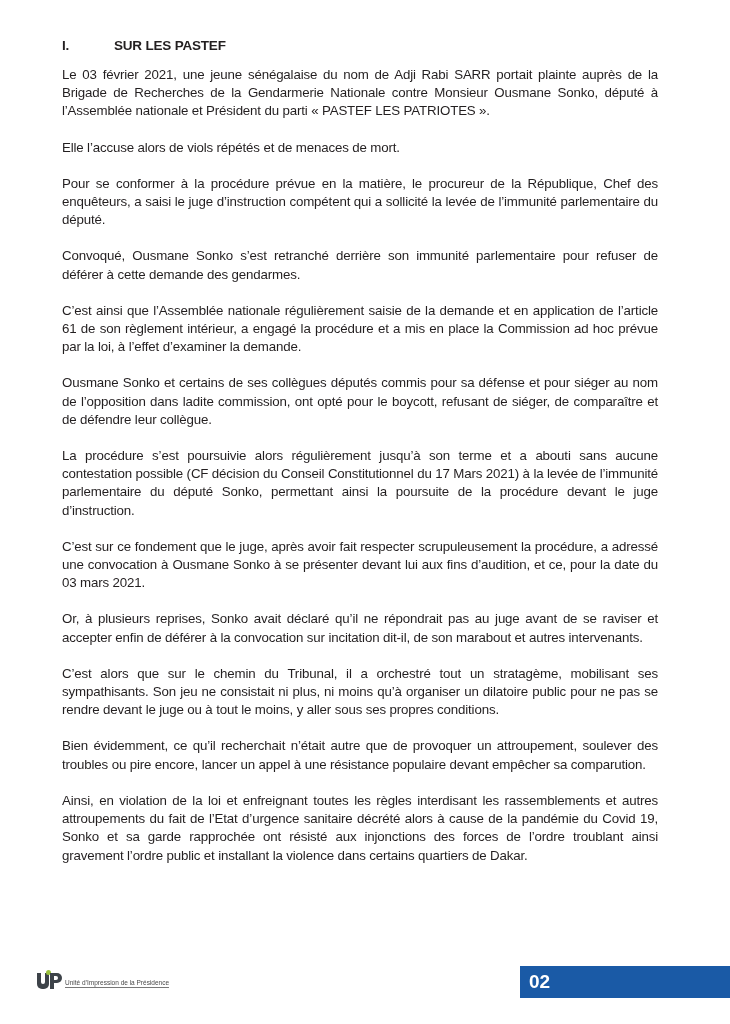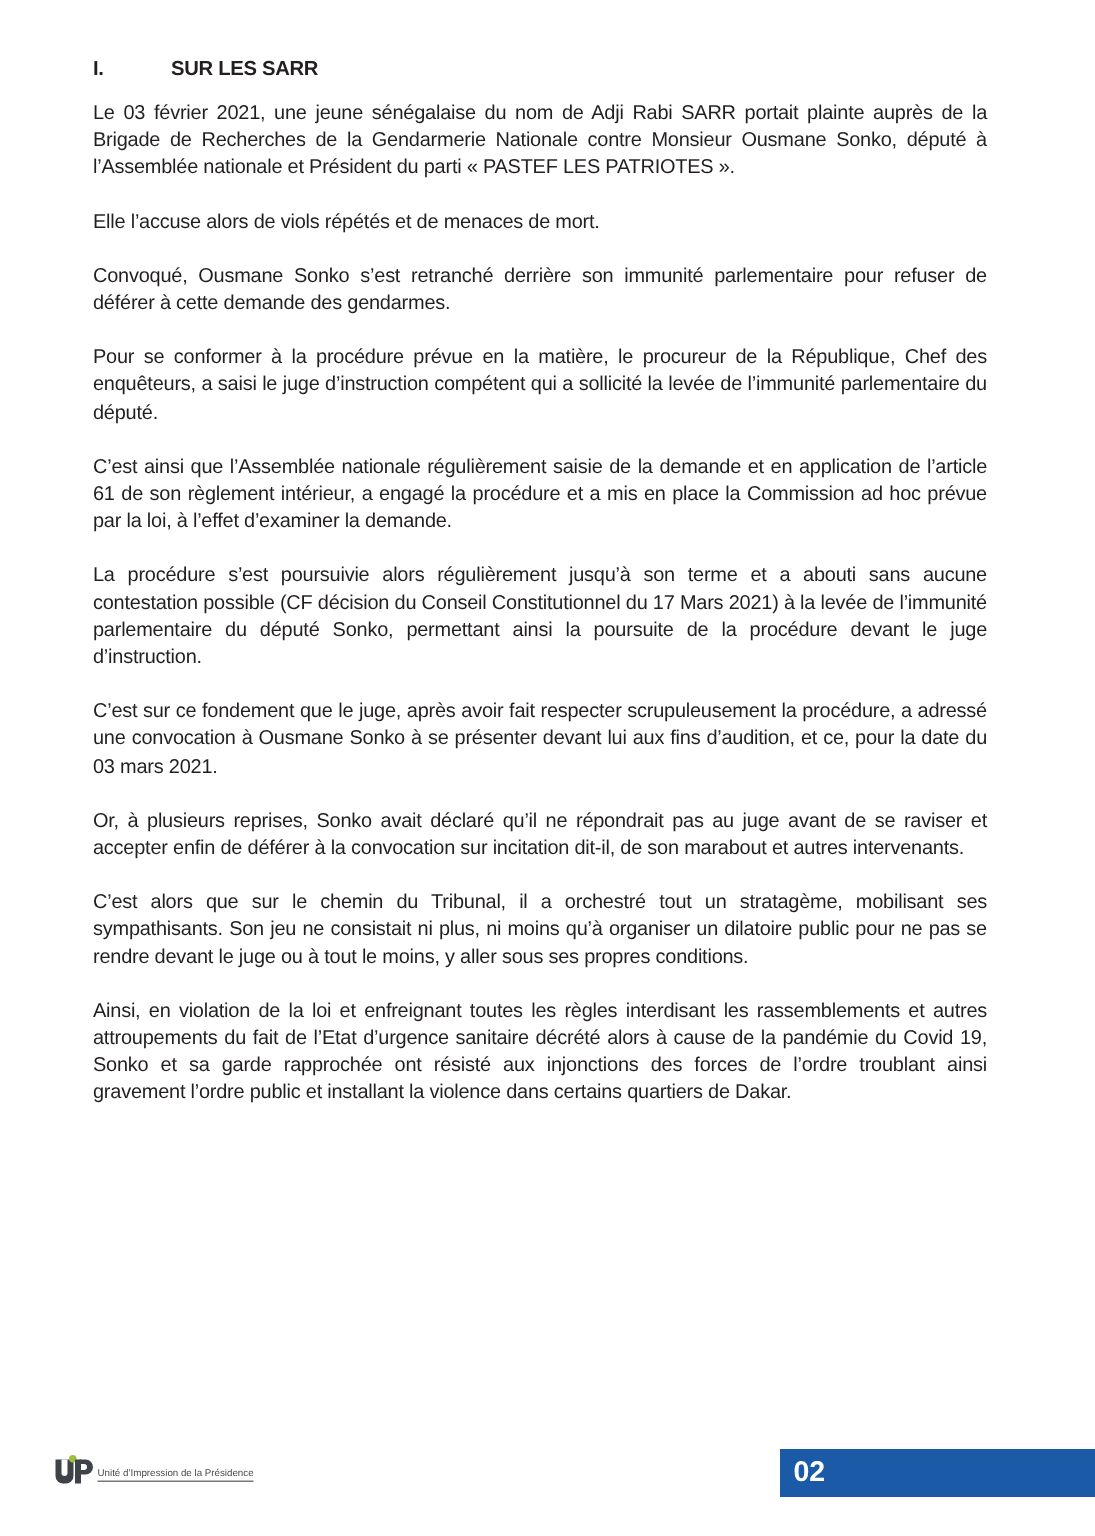--- a/index.html
+++ b/index.html
@@ -22,31 +22,33 @@
     .logo-text { font-size: 6.5px; color: #4a4a4a; margin-left: 1px; margin-bottom: 2px; border-bottom: 1px solid #777; line-height: 8px; white-space: nowrap; }
     .page-box { position: absolute; left: 520px; top: 966px; width: 220px; height: 32px; background: #1a5aa6; }
     .page-num { position: absolute; left: 9px; top: 5px; color: #ffffff; font-weight: bold; font-size: 19px; }
   </style>
 </head>
 <body>
 
 <div class="page">
   <div class="heading">
     <span class="num">I.</span>
-    <span>SUR LES SARR</span>
+    <span>SUR LES PASTEF</span>
   </div>
   <p class="para">Le 03 février 2021, une jeune sénégalaise du nom de Adji Rabi SARR portait plainte auprès de la Brigade de Recherches de la Gendarmerie Nationale contre Monsieur Ousmane Sonko, député à l’Assemblée nationale et Président du parti « PASTEF LES PATRIOTES ».</p>
   <p class="para bold">Elle l’accuse alors de viols répétés et de menaces de mort.</p>
+  <p class="para">Pour se conformer à la procédure prévue en la matière, le procureur de la République, Chef des enquêteurs, a saisi le juge d’instruction compétent qui a sollicité la levée de l’immunité parlementaire du député.</p>
   <p class="para">Convoqué, Ousmane Sonko s’est retranché derrière son immunité parlementaire pour refuser de déférer à cette demande des gendarmes.</p>
-  <p class="para">Pour se conformer à la procédure prévue en la matière, le procureur de la République, Chef des enquêteurs, a saisi le juge d’instruction compétent qui a sollicité la levée de l’immunité parlementaire du député.</p>
   <p class="para">C’est ainsi que l’Assemblée nationale régulièrement saisie de la demande et en application de l’article 61 de son règlement intérieur, a engagé la procédure et a mis en place la Commission ad hoc prévue par la loi, à l’effet d’examiner la demande.</p>
+  <p class="para">Ousmane Sonko et certains de ses collègues députés commis pour sa défense et pour siéger au nom de l’opposition dans ladite commission, ont opté pour le boycott, refusant de siéger, de comparaître et de défendre leur collègue.</p>
   <p class="para">La procédure s’est poursuivie alors régulièrement jusqu’à son terme et a abouti sans aucune contestation possible (CF décision du Conseil Constitutionnel du 17 Mars 2021) à la levée de l’immunité parlementaire du député Sonko, permettant ainsi la poursuite de la procédure devant le juge d’instruction.</p>
   <p class="para">C’est sur ce fondement que le juge, après avoir fait respecter scrupuleusement la procédure, a adressé une convocation à Ousmane Sonko à se présenter devant lui aux fins d’audition, et ce, pour la date du 03 mars 2021.</p>
   <p class="para">Or, à plusieurs reprises, Sonko avait déclaré qu’il ne répondrait pas au juge avant de se raviser et accepter enfin de déférer à la convocation sur incitation dit-il, de son marabout et autres intervenants.</p>
   <p class="para">C’est alors que sur le chemin du Tribunal, il a orchestré tout un stratagème, mobilisant ses sympathisants. Son jeu ne consistait ni plus, ni moins qu’à organiser un dilatoire public pour ne pas se rendre devant le juge ou à tout le moins, y aller sous ses propres conditions.</p>
+  <p class="para">Bien évidemment, ce qu’il recherchait n’était autre que de provoquer un attroupement, soulever des troubles ou pire encore, lancer un appel à une résistance populaire devant empêcher sa comparution.</p>
   <p class="para">Ainsi, en violation de la loi et enfreignant toutes les règles interdisant les rassemblements et autres attroupements du fait de l’Etat d’urgence sanitaire décrété alors à cause de la pandémie du Covid 19, Sonko et sa garde rapprochée ont résisté aux injonctions des forces de l’ordre troublant ainsi gravement l’ordre public et installant la violence dans certains quartiers de Dakar.</p>
 </div>
 
 <div class="footer-logo">
   <div class="logo-mark">
     <div class="logo-u"></div>
     <div class="logo-dot"></div>
     <div class="logo-p">
         <div class="stem"></div>
         <div class="bowl"></div>

